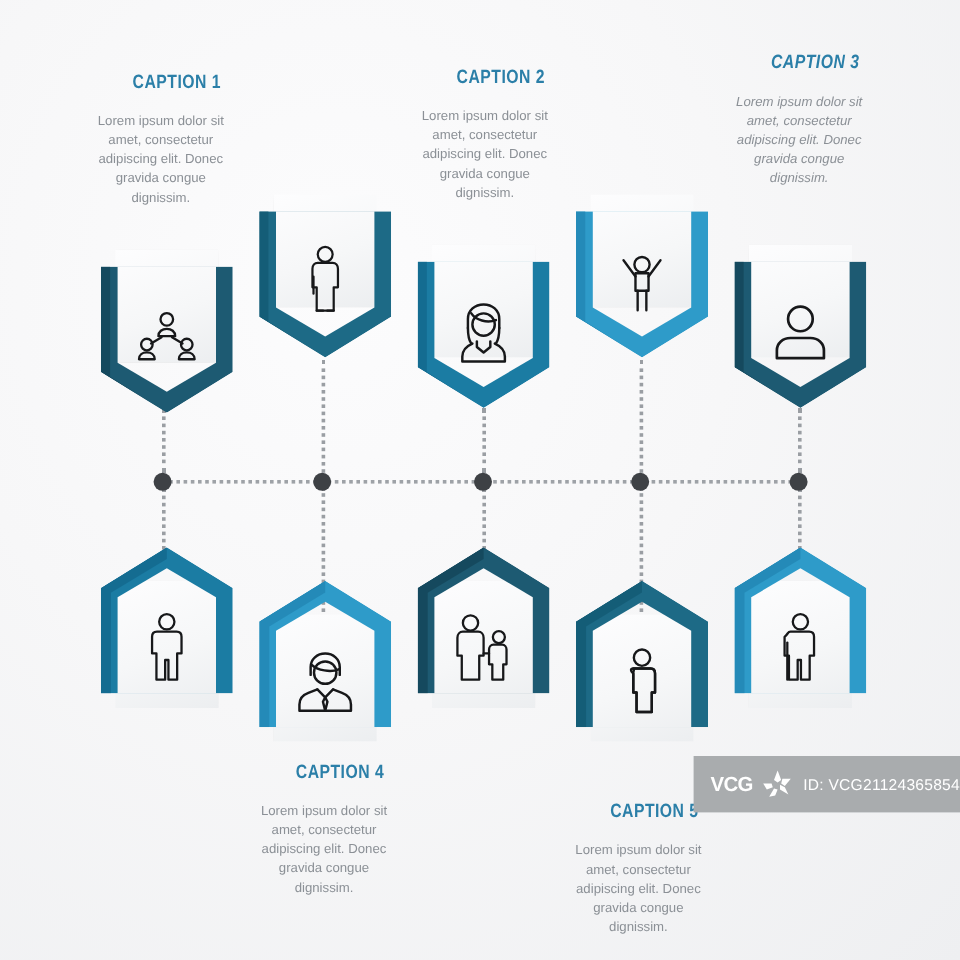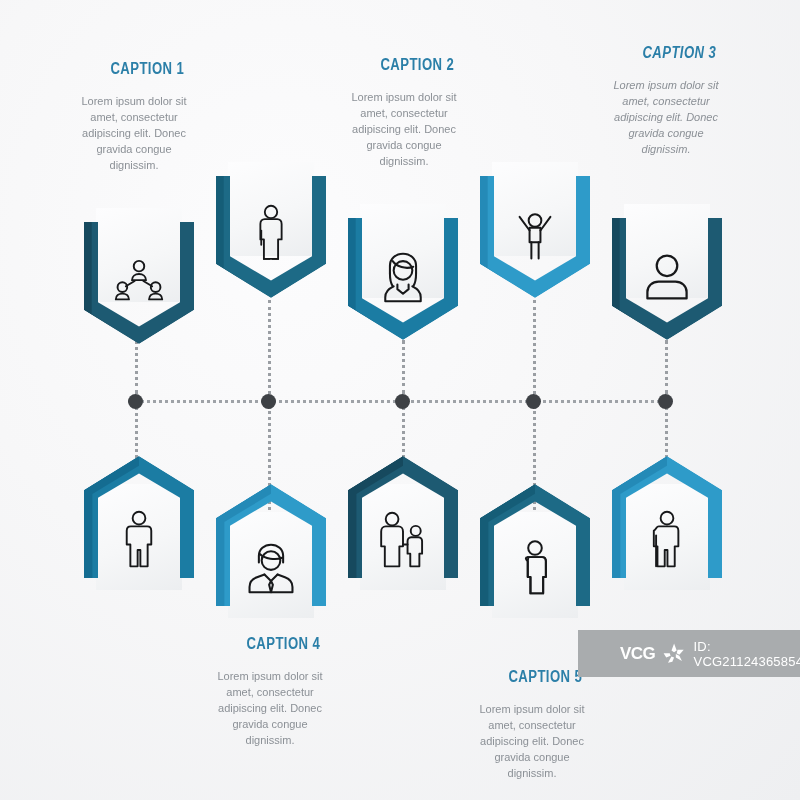--- a/index.html
+++ b/index.html
@@ -87,21 +87,20 @@
     font-family: "Liberation Sans", sans-serif;
     font-size: 13px;
     letter-spacing: .2px;
   }
   #watermark .wm-logo {
     color: #ffffff;
     font-family: "Liberation Sans", sans-serif;
     font-weight: bold;
     font-size: 17px;
     letter-spacing: -.5px;
-    margin-left: 28px;
   }
 </style>
 </head>
 <body>
 
 <div id="stage">
 
   <div id="timeline-layer">
       <div class="axis-h" style="left: 128px; top: 400px; width: 544px; border-top-color: rgb(154, 158, 163);"></div>
       <div class="axis-v" style="left: 135px; border-left-color: rgb(154, 158, 163); top: 406px; height: 60px;"></div>

